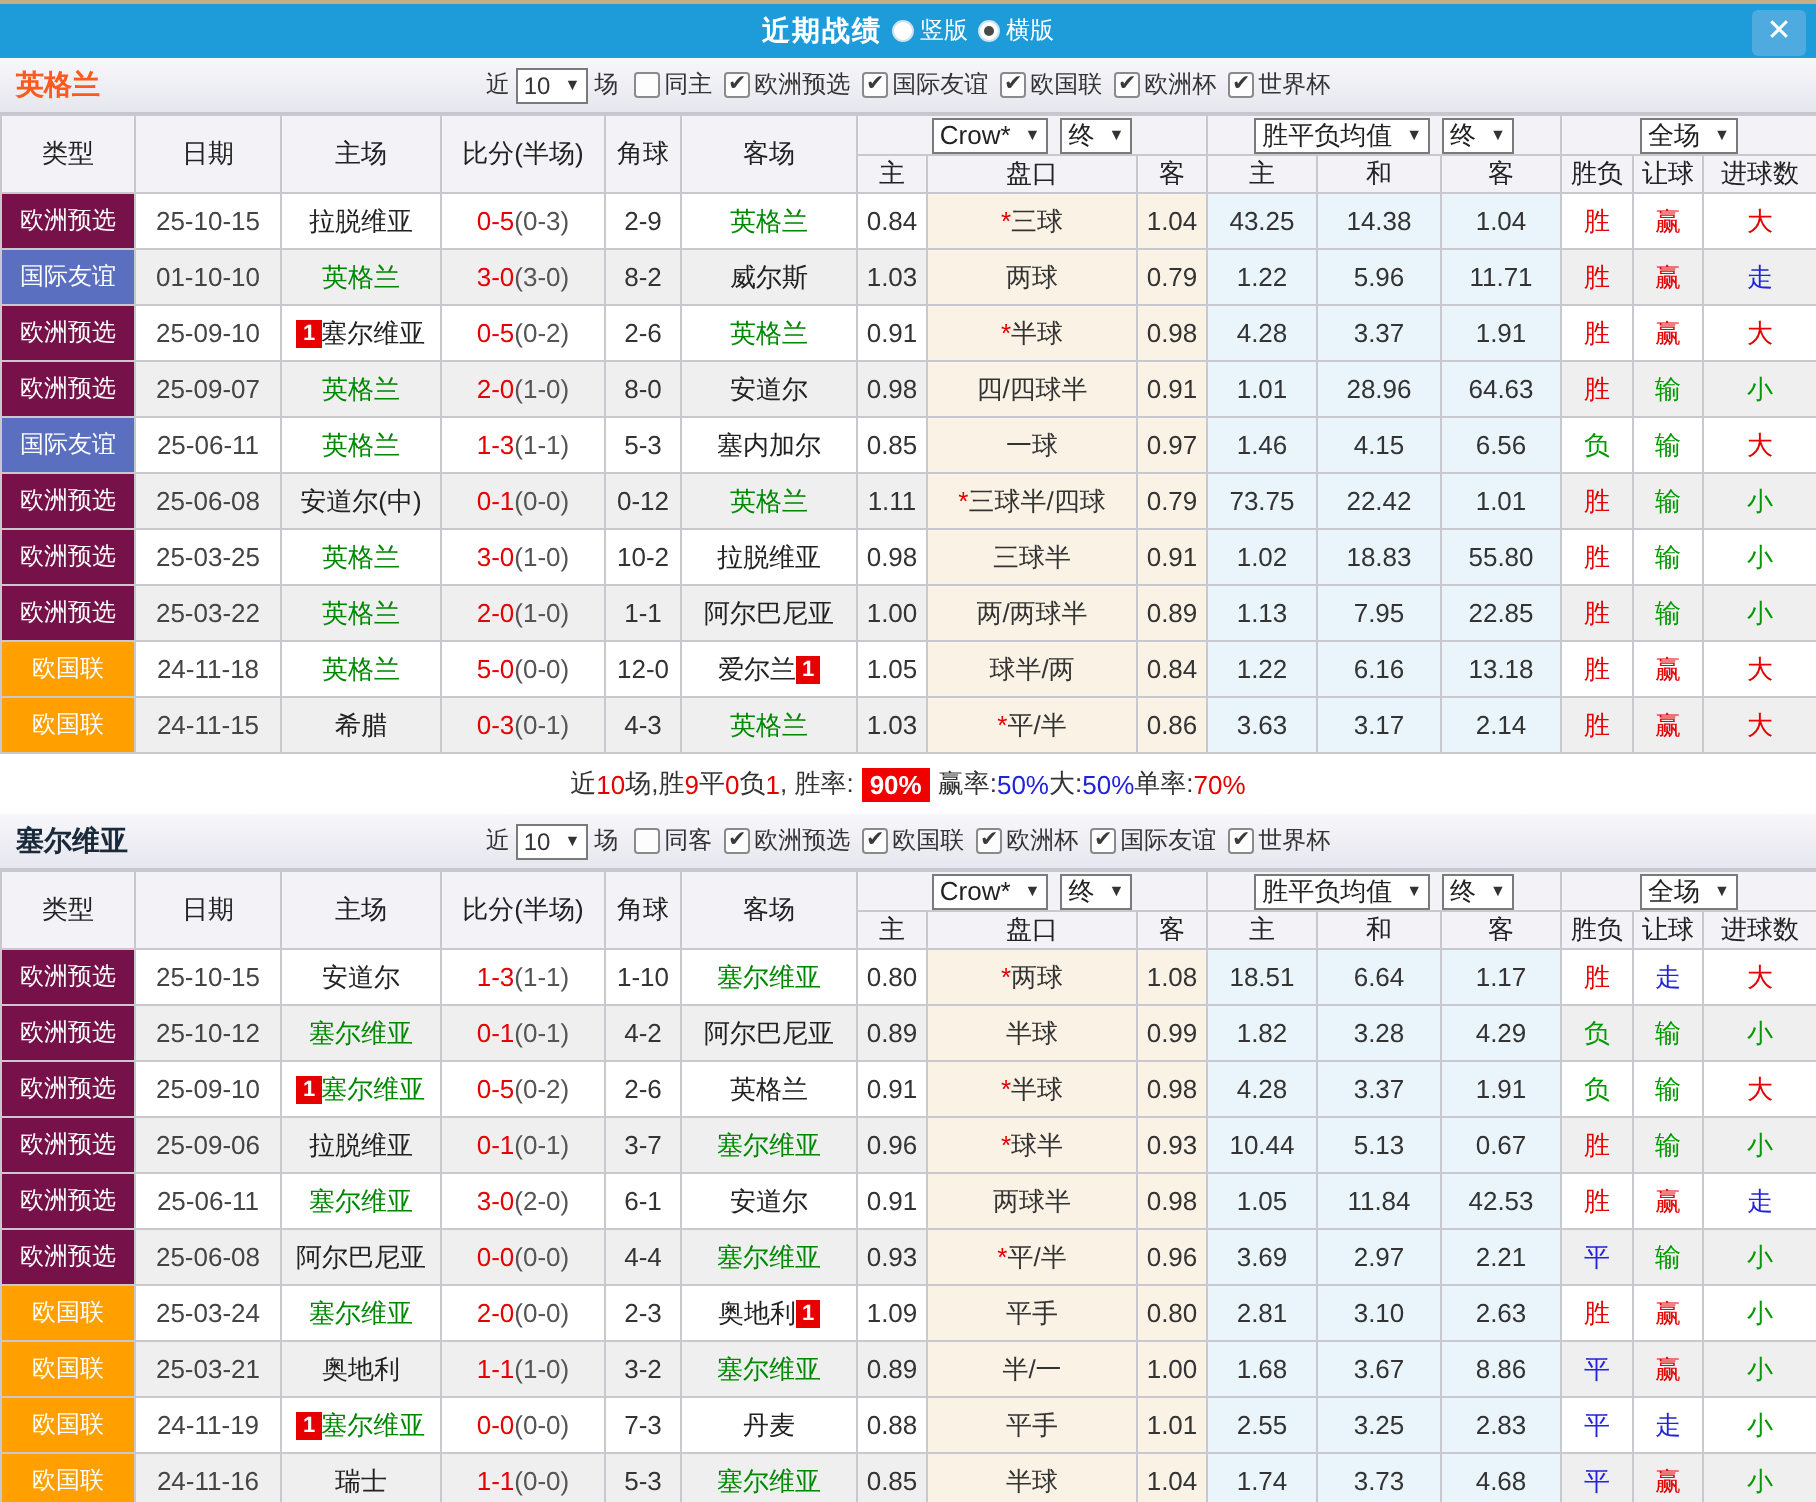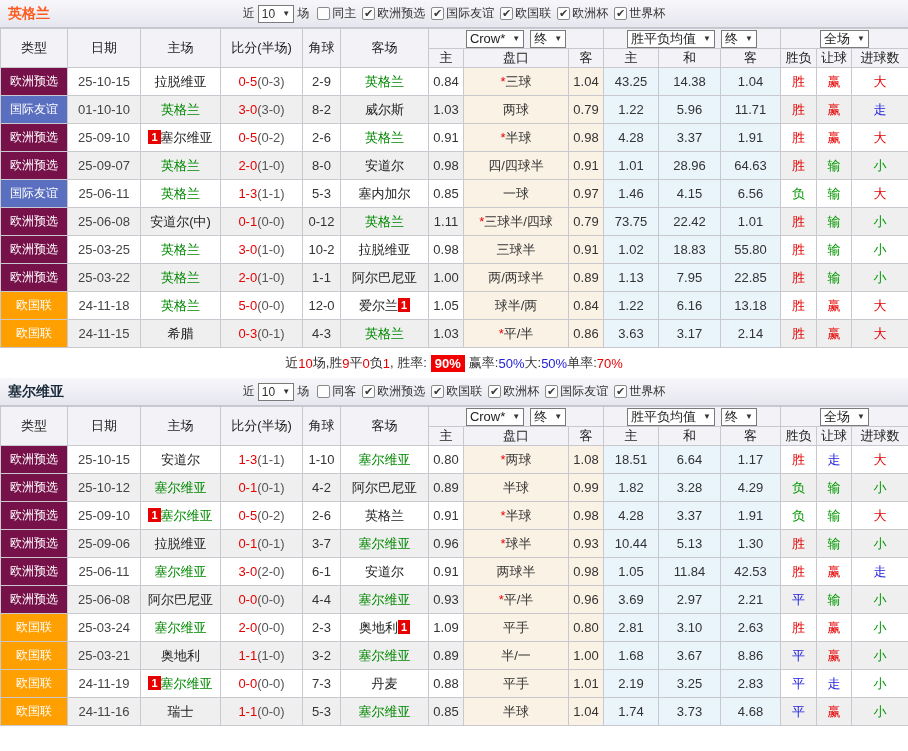--- a/index.html
+++ b/index.html
@@ -88,20 +88,32 @@
   }
   .summary .sk { color: #333; }
   .summary .sr { color: #E60000; }
   .summary .sb { color: #2222DD; }
   .summary .sbadge { background: #F20000; color: #fff; font-weight: bold; padding: 1px 4px; margin: 0 4px; }
 </style>
 </head>
 <body>
 
 <div class="window">
+  <div class="titlebar">
+    <span class="title">近期战绩</span>
+    <span class="radio-item">
+      <span class="radio-circle"></span>
+      <span>竖版</span>
+    </span>
+    <span class="radio-item">
+      <span class="radio-circle sel"></span>
+      <span>横版</span>
+    </span>
+    <div class="close-btn">✕</div>
+  </div>
   <div id="sections-root">
       <div class="filterbar">
         <span class="team-label" style="color: rgb(255, 90, 30);">英格兰</span>
         <div class="filter-center">
           <span class="flabel">近</span>
           <span class="mini-select">
             <span>10</span>
             <span class="arr">▼</span>
           </span>
           <span class="flabel">场</span>
@@ -532,21 +544,21 @@
             <td><span class="date-txt">25-09-06</span></td>
             <td><span class="team-plain">拉脱维亚</span></td>
             <td><span class="score-ft">0-1</span><span class="score-ht">(0-1)</span></td>
             <td>3-7</td>
             <td><span class="team-focus">塞尔维亚</span></td>
             <td>0.96</td>
             <td class="cream"><span class="star">*</span><span>球半</span></td>
             <td class="cream">0.93</td>
             <td class="avgbg">10.44</td>
             <td class="avgbg">5.13</td>
-            <td class="avgbg">1.30</td>
+            <td class="avgbg">0.67</td>
             <td><span style="color: rgb(230, 0, 0);">胜</span></td>
             <td><span style="color: rgb(0, 153, 0);">输</span></td>
             <td><span style="color: rgb(0, 153, 0);">小</span></td>
           </tr>
           <tr class="odd">
             <td class="type-cell" style="background: rgb(119, 17, 74);">欧洲预选</td>
             <td><span class="date-txt">25-06-11</span></td>
             <td><span class="team-focus">塞尔维亚</span></td>
             <td><span class="score-ft">3-0</span><span class="score-ht">(2-0)</span></td>
             <td>6-1</td>
@@ -615,21 +627,21 @@
           <tr class="odd">
             <td class="type-cell" style="background: rgb(255, 159, 0);">欧国联</td>
             <td><span class="date-txt">24-11-19</span></td>
             <td><span class="badge1">1</span><span class="team-focus">塞尔维亚</span></td>
             <td><span class="score-ft">0-0</span><span class="score-ht">(0-0)</span></td>
             <td>7-3</td>
             <td><span class="team-plain">丹麦</span></td>
             <td>0.88</td>
             <td class="cream"><span>平手</span></td>
             <td class="cream">1.01</td>
-            <td class="avgbg">2.19</td>
+            <td class="avgbg">2.55</td>
             <td class="avgbg">3.25</td>
             <td class="avgbg">2.83</td>
             <td><span style="color: rgb(34, 34, 221);">平</span></td>
             <td><span style="color: rgb(34, 34, 221);">走</span></td>
             <td><span style="color: rgb(0, 153, 0);">小</span></td>
           </tr>
           <tr class="even">
             <td class="type-cell" style="background: rgb(255, 159, 0);">欧国联</td>
             <td><span class="date-txt">24-11-16</span></td>
             <td><span class="team-plain">瑞士</span></td>

